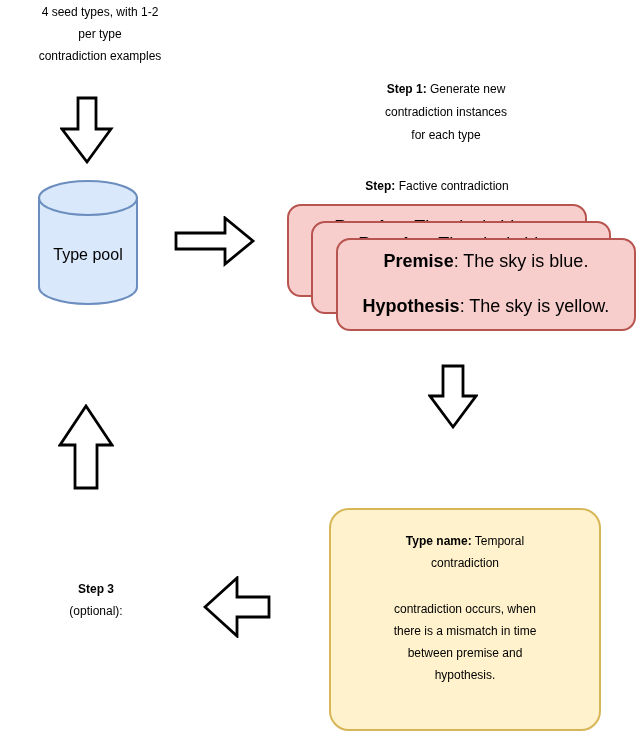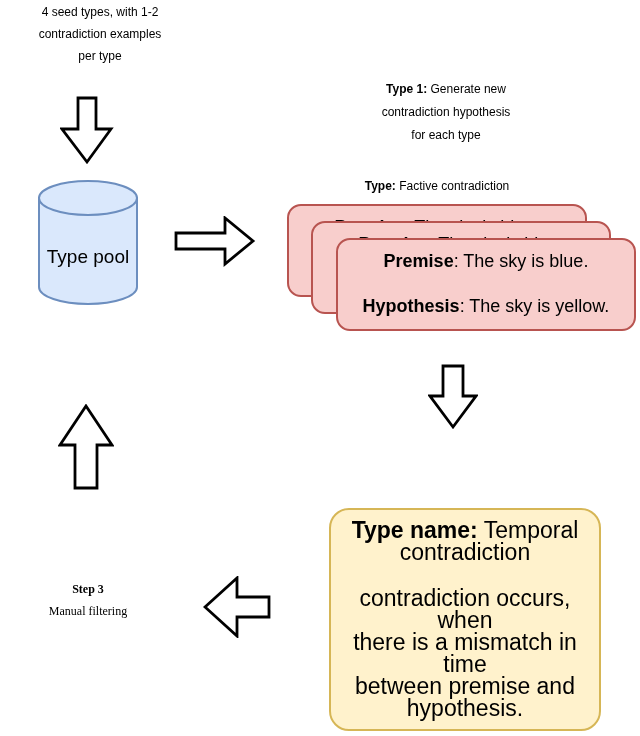--- a/index.html
+++ b/index.html
@@ -5,72 +5,72 @@
   html,body{margin:0;padding:0;background:#ffffff;}
   .stage{
     position:relative;width:640px;height:736px;background:#ffffff;overflow:hidden;
     font-family:"Liberation Sans",sans-serif;color:#000000;
   }
   .abs{position:absolute;}
   .txt{text-align:center;line-height:22px;font-size:12px;}
   .lh23{line-height:23px;}
   b{font-weight:bold;}
   
-  .pool-label{font-size:19px;text-align:center;}
+  .pool-label{font-size:16px;text-align:center;}
   
   .card{
     position:absolute;width:296px;height:89px;
     background:#f8cecc;border:2.5px solid #b85450;border-radius:14px;
   }
   .card-inner{position:absolute;left:0;right:0;top:10px;text-align:center;font-size:18px;}
   .card-line{line-height:22px;white-space:nowrap;}
   .card-gap{height:23px;}
   
   .note{
     position:absolute;left:329px;top:508px;width:268px;height:219px;
     background:#fff2cc;border:2.5px solid #d6b656;border-radius:20px;
   }
-  .note-inner{position:absolute;left:0;right:0;top:9px;text-align:center;font-size:23px;line-height:22px;}
+  .note-inner{position:absolute;left:0;right:0;top:20px;text-align:center;font-size:12px;line-height:22px;}
   .note-spacer{height:24px;}
   
   .arrow polygon{fill:#ffffff;stroke:#000000;stroke-width:2.8;stroke-linejoin:miter;}
 </style>
 </head>
 <body>
 
 <div class="stage">
 
   <div class="abs txt" style="left:0;top:1px;width:200px;">
     <div>4 seed types, with 1-2</div>
+    <div>per type</div>
     <div>contradiction examples</div>
-    <div>per type</div>
   </div>
 
   <svg class="abs arrow" style="left:60px;top:96px;" width="54" height="69" viewBox="0 0 54 69">
     <polygon points="18,2 36,2 36,33 51,33 27,66 2,33 18,33"></polygon>
   </svg>
 
   <svg class="abs" style="left:37px;top:178px;" width="102" height="129" viewBox="0 0 102 129">
     <path d="M 2 20 L 2 109 A 49 17 0 0 0 100 109 L 100 20 Z" fill="#dae8fc" stroke="#6c8ebf" stroke-width="2"></path>
     <ellipse cx="51" cy="20" rx="49" ry="17" fill="#dae8fc" stroke="#6c8ebf" stroke-width="2"></ellipse>
   </svg>
   <div class="abs pool-label" style="left:37px;top:246px;width:102px;">Type pool</div>
 
   <svg class="abs arrow" style="left:174px;top:216px;" width="82" height="51" viewBox="0 0 82 51">
     <polygon points="2,17 51,17 51,2 79,25 51,48 51,33 2,33"></polygon>
   </svg>
 
   <div class="abs txt lh23" style="left:335px;top:78px;width:222px;">
-    <div><b>Type 1:</b><span> Generate new</span></div>
-    <div>contradiction hypothesis</div>
+    <div><b>Step 1:</b><span> Generate new</span></div>
+    <div>contradiction instances</div>
     <div>for each type</div>
   </div>
 
   <div class="abs txt" style="left:298px;top:175px;width:278px;">
-    <b>Type:</b><span> Factive contradiction</span>
+    <b>Step:</b><span> Factive contradiction</span>
   </div>
 
   <div class="card" style="left:287px;top:204px;">
     <div class="card-inner">
       <div class="card-line"><b>Premise</b><span>: The sky is blue.</span></div>
       <div class="card-gap"></div>
       <div class="card-line"><b>Hypothesis</b><span>: The sky is yellow.</span></div>
     </div>
   </div>
   <div class="card" style="left:311px;top:221px;">
@@ -102,22 +102,22 @@
       <div>there is a mismatch in time</div>
       <div>between premise and</div>
       <div>hypothesis.</div>
     </div>
   </div>
 
   <svg class="abs arrow" style="left:203px;top:576px;" width="68" height="62" viewBox="0 0 68 62">
     <polygon points="2,31 34,2 34,21 66,21 66,41 34,41 34,60"></polygon>
   </svg>
 
-  <div class="abs txt" style="left:8px;top:578px;width:160px;font-family:Liberation Serif, serif;">
+  <div class="abs txt" style="left:16px;top:578px;width:160px;">
     <div><b>Step 3</b></div>
-    <div>Manual filtering</div>
+    <div>(optional):</div>
   </div>
 
   <svg class="abs arrow" style="left:58px;top:404px;" width="56" height="86" viewBox="0 0 56 86">
     <polygon points="28,2 54,41 39,41 39,84 17,84 17,41 2,41"></polygon>
   </svg>
 
 </div>
 
 </body></html>

